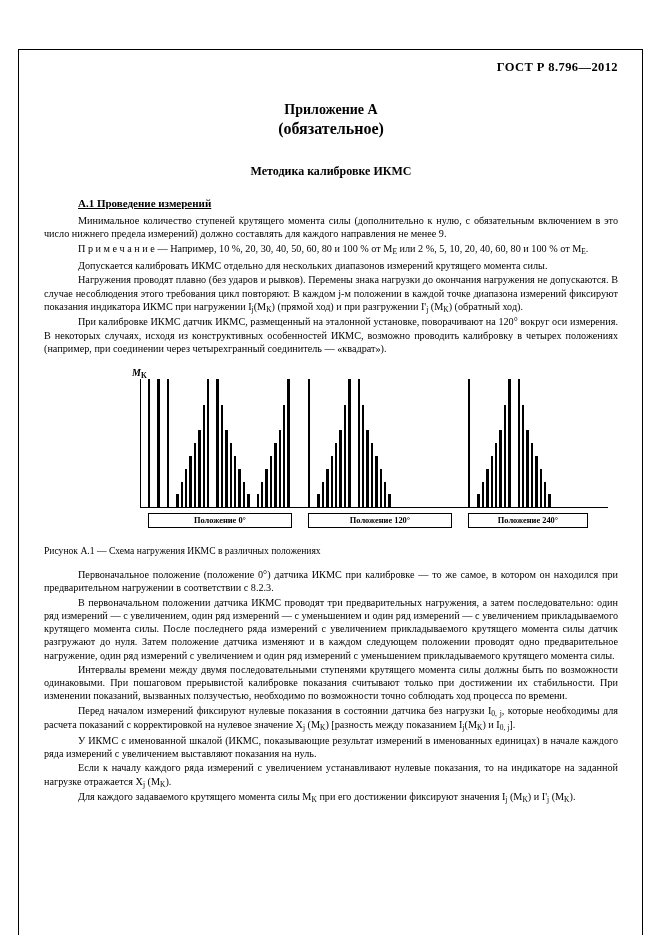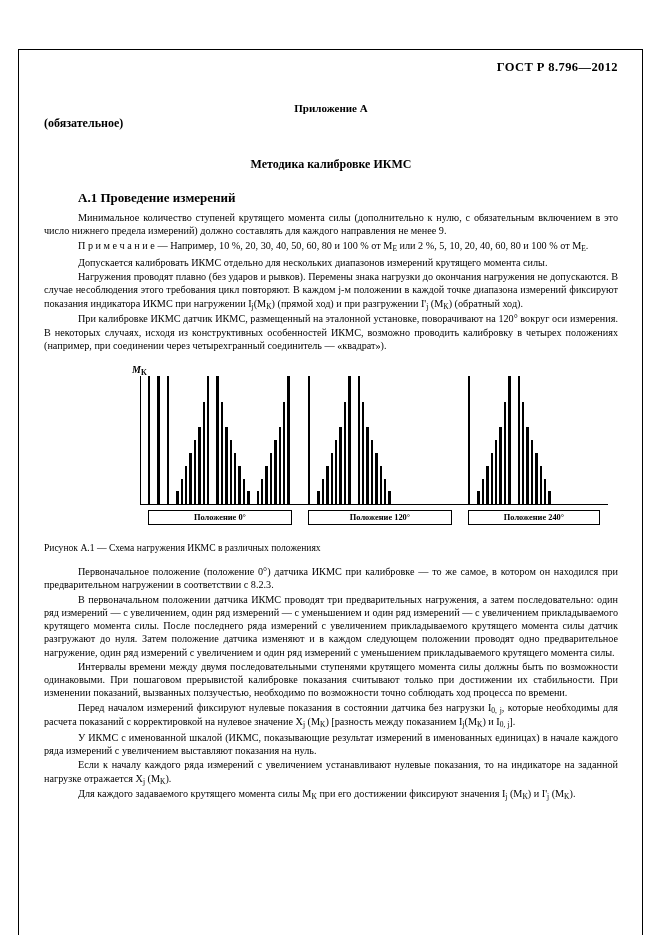--- a/index.html
+++ b/index.html
@@ -40,40 +40,42 @@
   .std-header {
     text-align: right;
     font-family: "Liberation Serif", serif;
     font-weight: bold;
     font-size: 12.5px;
     letter-spacing: 0.4px;
     margin-bottom: 26px;
   }
   .app-title {
     text-align: center;
+    font-size: 14px;
+    font-weight: bold;
+    line-height: 1.35;
+  }
+  .app-sub {
+    text-align: center;
+    font-size: 16px;
+    font-weight: bold;
+    margin-bottom: 26px;
+  }
+  .method-title {
+    text-align: center;
+    font-size: 12px;
+    font-weight: bold;
+    margin-bottom: 18px;
+  }
+  .sec-title {
     font-size: 11px;
-    font-weight: bold;
-    line-height: 1.35;
-  }
-  .app-sub {
-    font-size: 12px;
-    font-weight: bold;
-    margin-bottom: 26px;
-  }
-  .method-title {
-    text-align: center;
-    font-size: 12px;
-    font-weight: bold;
-    margin-bottom: 18px;
-  }
-  .sec-title {
-    font-size: 13px;
     font-weight: bold;
     margin-left: 34px;
     margin-bottom: 5px;
+    text-decoration: underline;
   }
   p.body {
     font-size: 10.2px;
     line-height: 1.30;
     text-align: justify;
     margin: 0 0 1px 0;
     text-indent: 34px;
   }
   .note {
     font-size: 10.2px;
@@ -231,21 +233,21 @@
           <div class="bar" style="left: 478px; bottom: 32px; height: 102.4px; width: 2.4px;"></div>
           <div class="bar" style="left: 482.4px; bottom: 32px; height: 76.8px; width: 2.4px;"></div>
           <div class="bar" style="left: 486.8px; bottom: 32px; height: 64px; width: 2.4px;"></div>
           <div class="bar" style="left: 491.2px; bottom: 32px; height: 51.2px; width: 2.4px;"></div>
           <div class="bar" style="left: 495.6px; bottom: 32px; height: 38.4px; width: 2.4px;"></div>
           <div class="bar" style="left: 500px; bottom: 32px; height: 25.6px; width: 2.4px;"></div>
           <div class="bar" style="left: 504.4px; bottom: 32px; height: 12.8px; width: 2.4px;"></div>
         </div>
       <div class="grp-label" id="grp0" style="left:104px; width:144px;">Положение 0°</div>
       <div class="grp-label" id="grp1" style="left:264px; width:144px;">Положение 120°</div>
-      <div class="grp-label" id="grp2" style="left:424px; width:132px;">Положение 240°</div>
+      <div class="grp-label" id="grp2" style="left:424px; width:120px;">Положение 240°</div>
     </div>
 
     <div class="fig-caption">Рисунок А.1 — Схема нагружения ИКМС в различных положениях</div>
 
     <p class="body">Первоначальное положение (положение 0°) датчика ИКМС при калибровке — то же самое, в котором он находился при предварительном нагружении в соответствии с 8.2.3.</p>
     <p class="body">В первоначальном положении датчика ИКМС проводят три предварительных нагружения, а затем последовательно: один ряд измерений — с увеличением, один ряд измерений — с уменьшением и один ряд измерений — с увеличением прикладываемого крутящего момента силы. После последнего ряда измерений с увеличением прикладываемого крутящего момента силы датчик разгружают до нуля. Затем положение датчика изменяют и в каждом следующем положении проводят одно предварительное нагружение, один ряд измерений с увеличением и один ряд измерений с уменьшением прикладываемого крутящего момента силы.</p>
     <p class="body">Интервалы времени между двумя последовательными ступенями крутящего момента силы должны быть по возможности одинаковыми. При пошаговом прерывистой калибровке показания считывают только при достижении их стабильности. При изменении показаний, вызванных ползучестью, необходимо по возможности точно соблюдать ход процесса по времени.</p>
     <p class="body">Перед началом измерений фиксируют нулевые показания в состоянии датчика без нагрузки I<sub>0, j</sub>, которые необходимы для расчета показаний с корректировкой на нулевое значение X<sub>j</sub> (M<sub>K</sub>) [разность между показанием I<sub>j</sub>(M<sub>K</sub>) и I<sub>0, j</sub>].</p>
     <p class="body">У ИКМС с именованной шкалой (ИКМС, показывающие результат измерений в именованных единицах) в начале каждого ряда измерений с увеличением выставляют показания на нуль.</p>
     <p class="body">Если к началу каждого ряда измерений с увеличением устанавливают нулевые показания, то на индикаторе на заданной нагрузке отражается X<sub>j</sub> (M<sub>K</sub>).</p>

